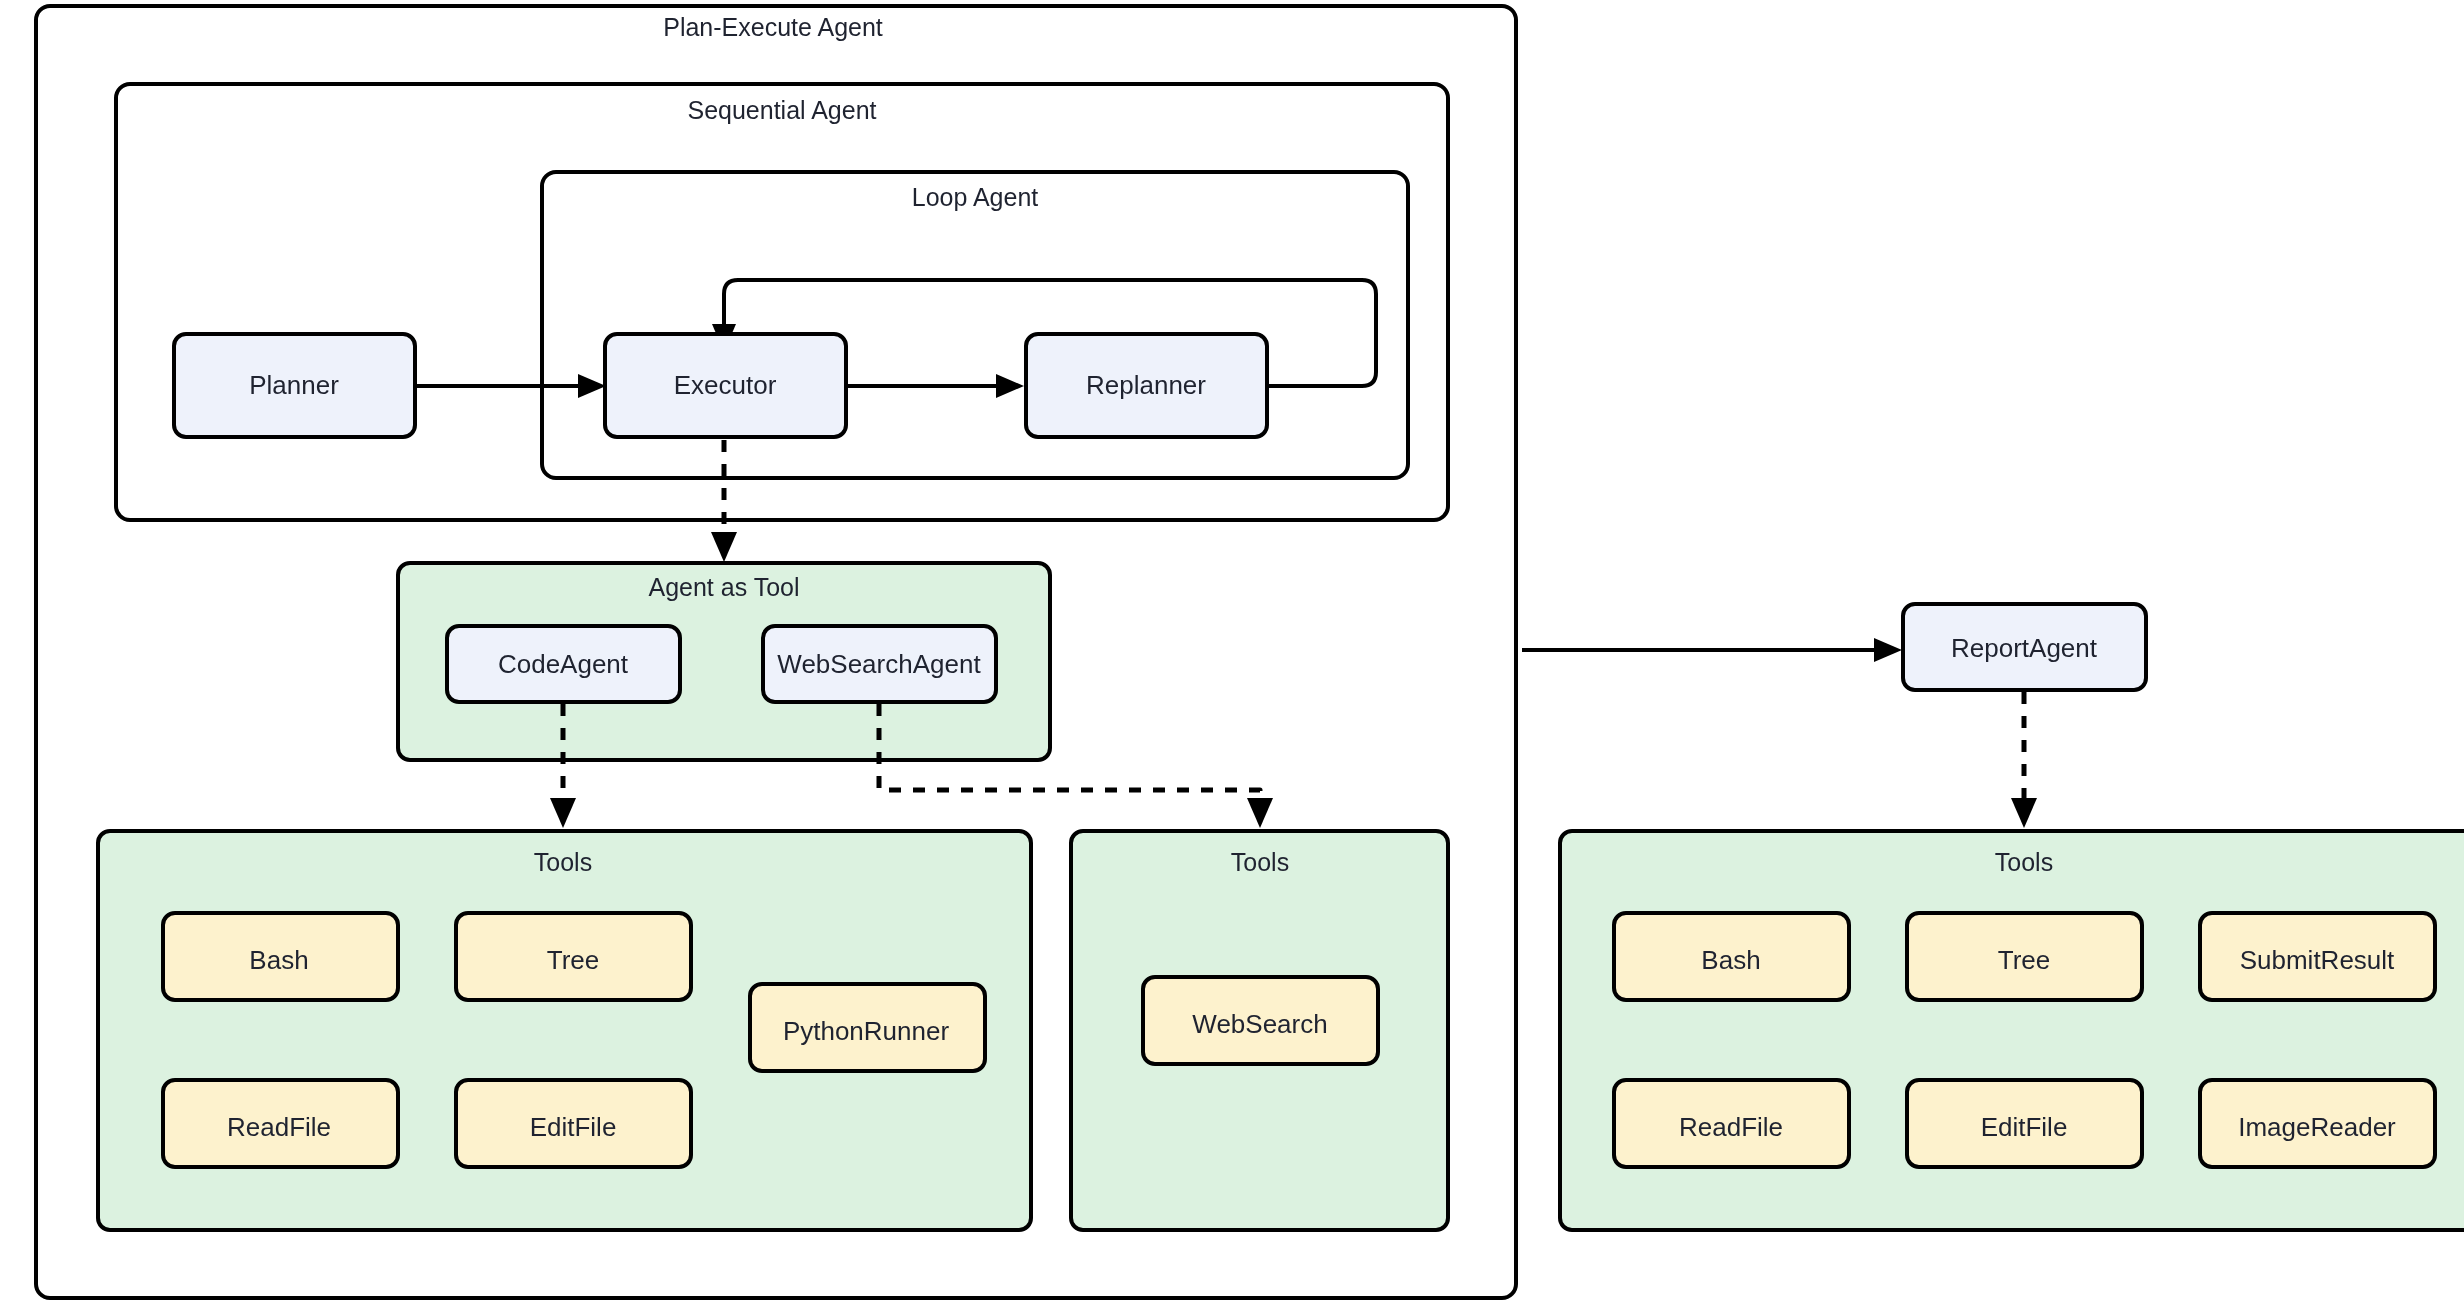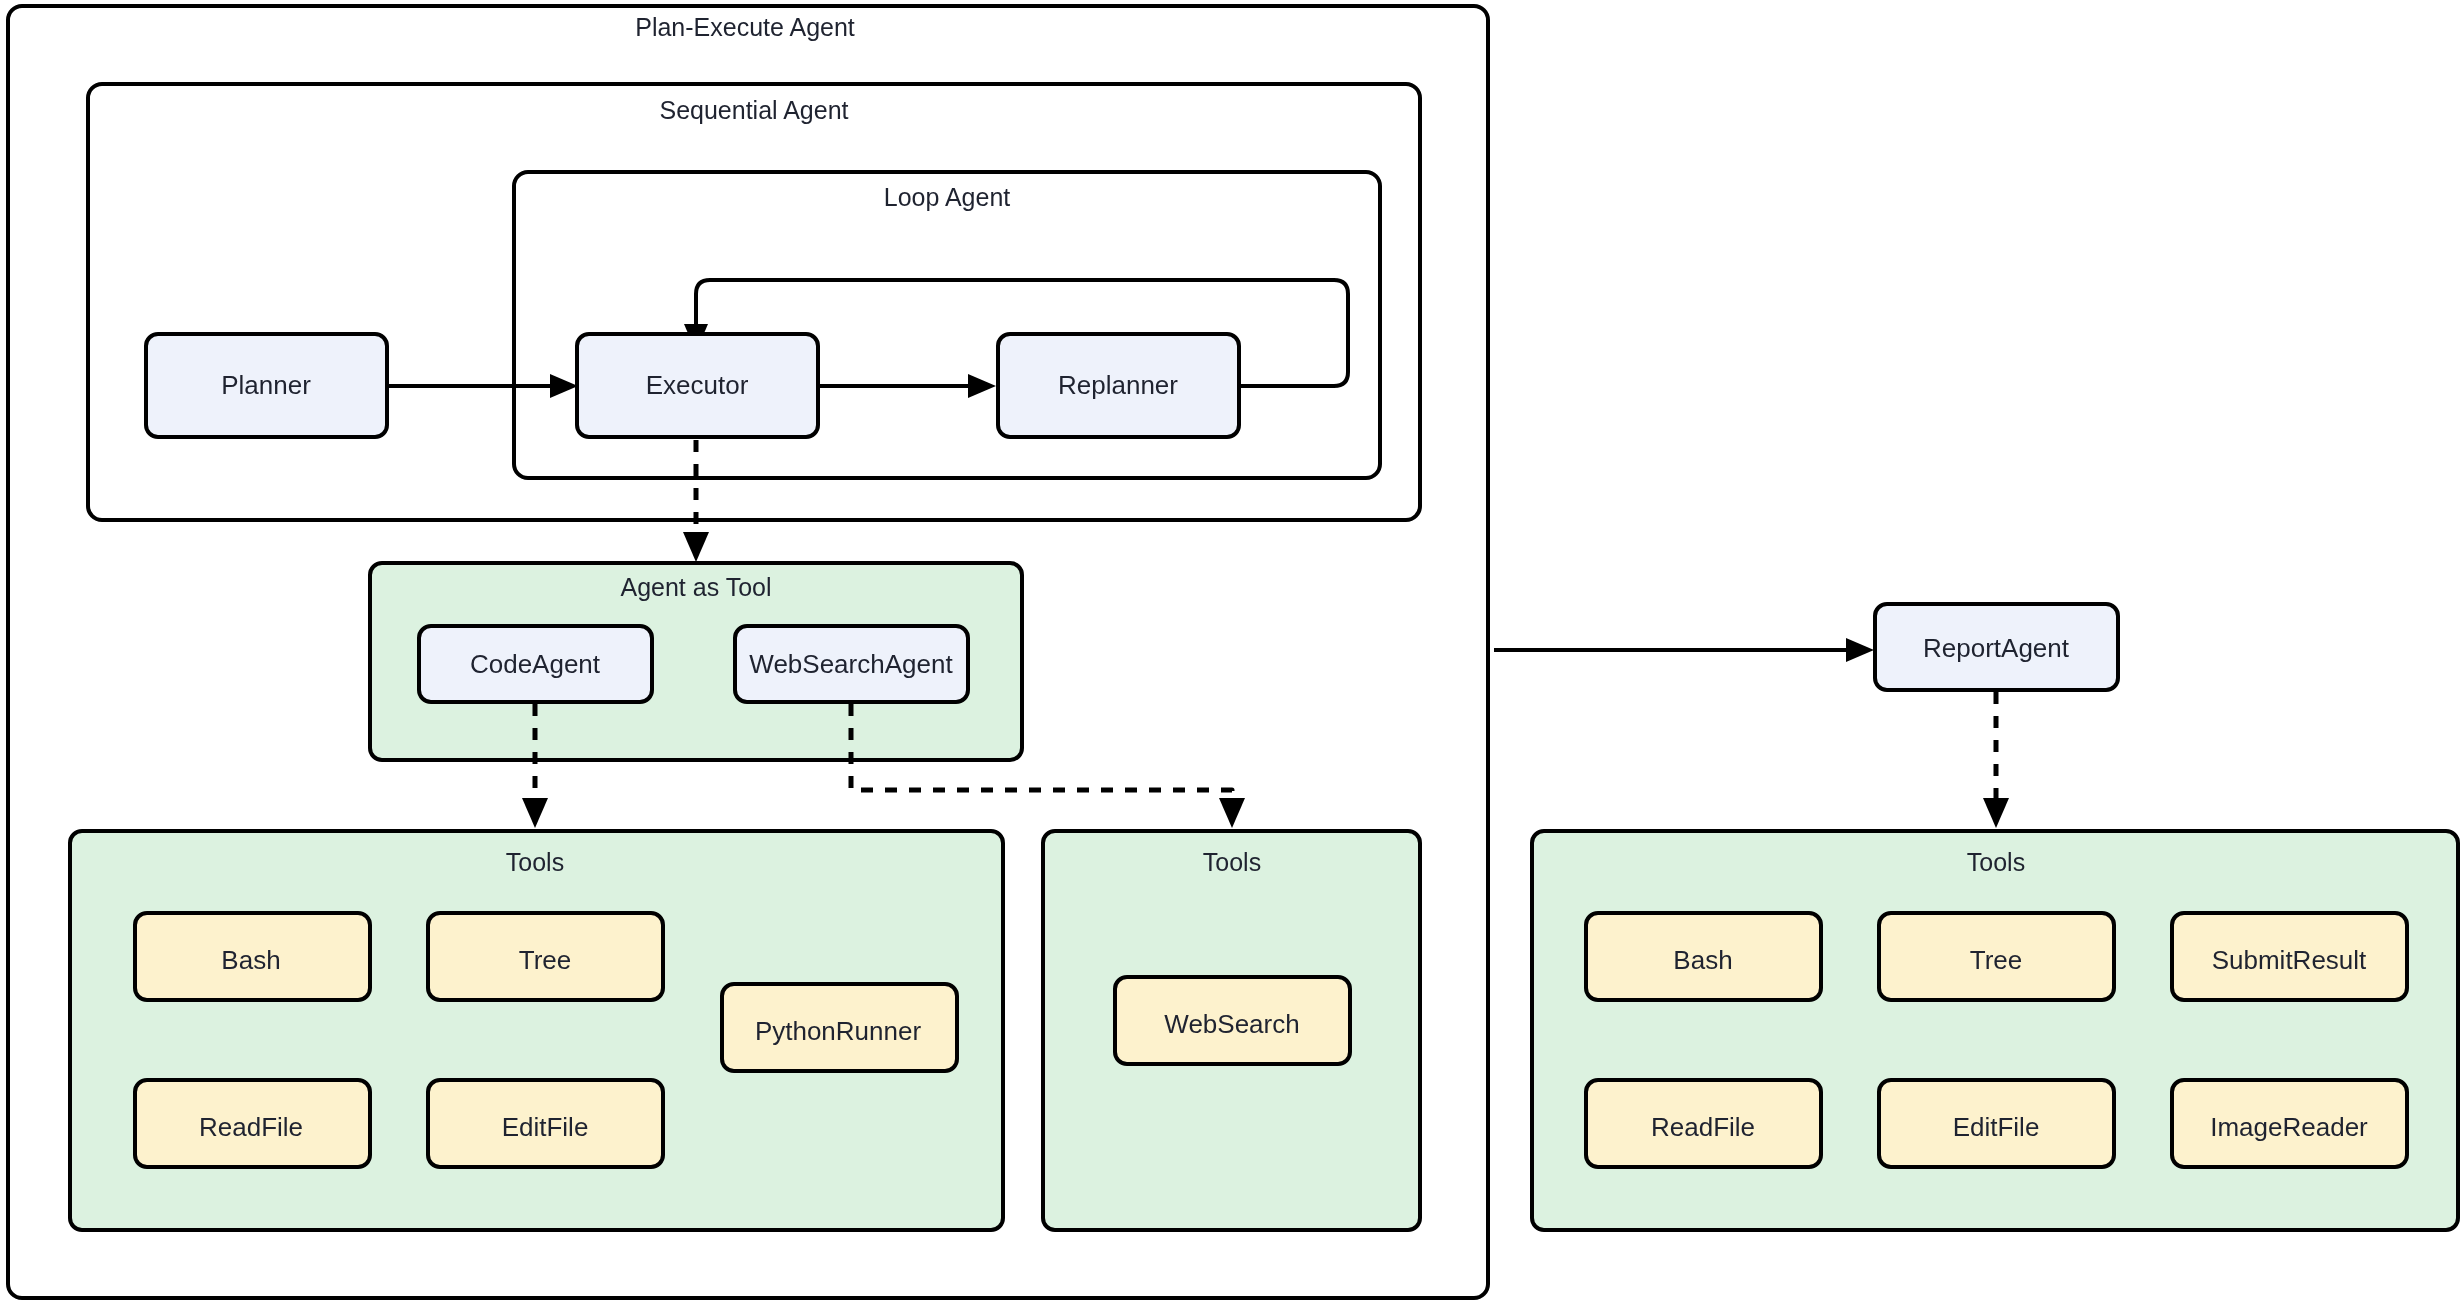--- a/index.html
+++ b/index.html
@@ -10,20 +10,21 @@
   body {
     width: 2464px;
     height: 1304px;
     font-family: "Liberation Sans", sans-serif;
     overflow: hidden;
   }
   #diagram-root {
     position: relative;
     width: 1981px;
     height: 1304px;
+    margin-left: 28px;
   }
   svg#diagram-svg {
     position: absolute;
     top: 0;
     left: 0;
     width: 2464px;
     height: 1304px;
     display: block;
   }
   .container-rect {

